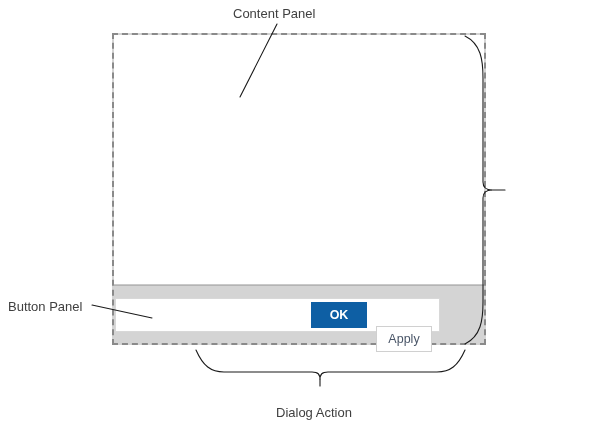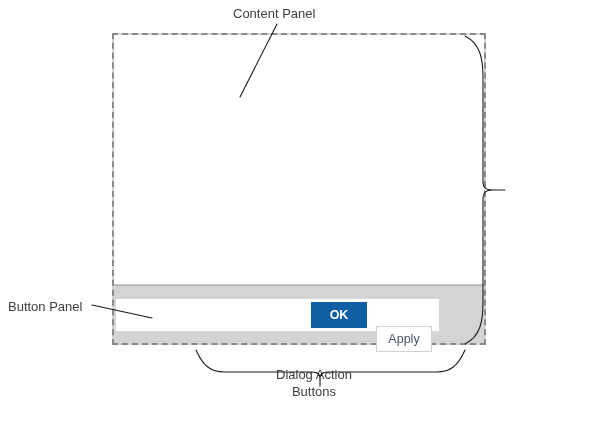--- a/index.html
+++ b/index.html
@@ -115,21 +115,21 @@
     position: absolute;
     font-family: "Liberation Sans", sans-serif;
     font-size: 13px;
     color: #404040;
     white-space: pre;
     line-height: 17px;
   }
   #anno-content-panel { left: 233px; top: 5px; }
   #anno-button-panel  { left: 8px;   top: 298px; }
   #anno-dialog-panel  { left: 508px; top: 180px; text-align: left; }
-  #anno-dialog-actions{ left: 276px; top: 366px; text-align: center; }
+  #anno-dialog-actions{ left: 276px; top: 404px; text-align: center; }
   #anno-dialog-actions .l2 { display: block; text-align: center; }
   #anno-dialog-panel .l2 { display: block; }
 
   
   .overlay {
     position: absolute;
     left: 0; top: 0;
     width: 613px;
     height: 437px;
     pointer-events: none;
@@ -153,21 +153,21 @@
       <div class="btn btn-secondary">Apply</div>
     </div>
 
   </div>
 
   <div class="anno" id="anno-content-panel">Content Panel</div>
 
   <div class="anno" id="anno-button-panel">Button Panel</div>
 
 
-  <div class="anno" id="anno-dialog-actions"><span class="l1">Dialog Action</span><span class="l2">Buttons</span></div>
+  <div class="anno" id="anno-dialog-actions"><span class="l1">Dialog Action</span></div>
 
   <svg class="overlay" viewBox="0 0 613 437">
     <g stroke="#1a1a1a" fill="none" stroke-width="1.1" stroke-linecap="round">
 
       <line x1="277" y1="24" x2="240" y2="97"></line>
 
       <line x1="92" y1="305" x2="152" y2="318"></line>
 
       <path d="M 465 36
                C 481 44, 483 60, 483 78

